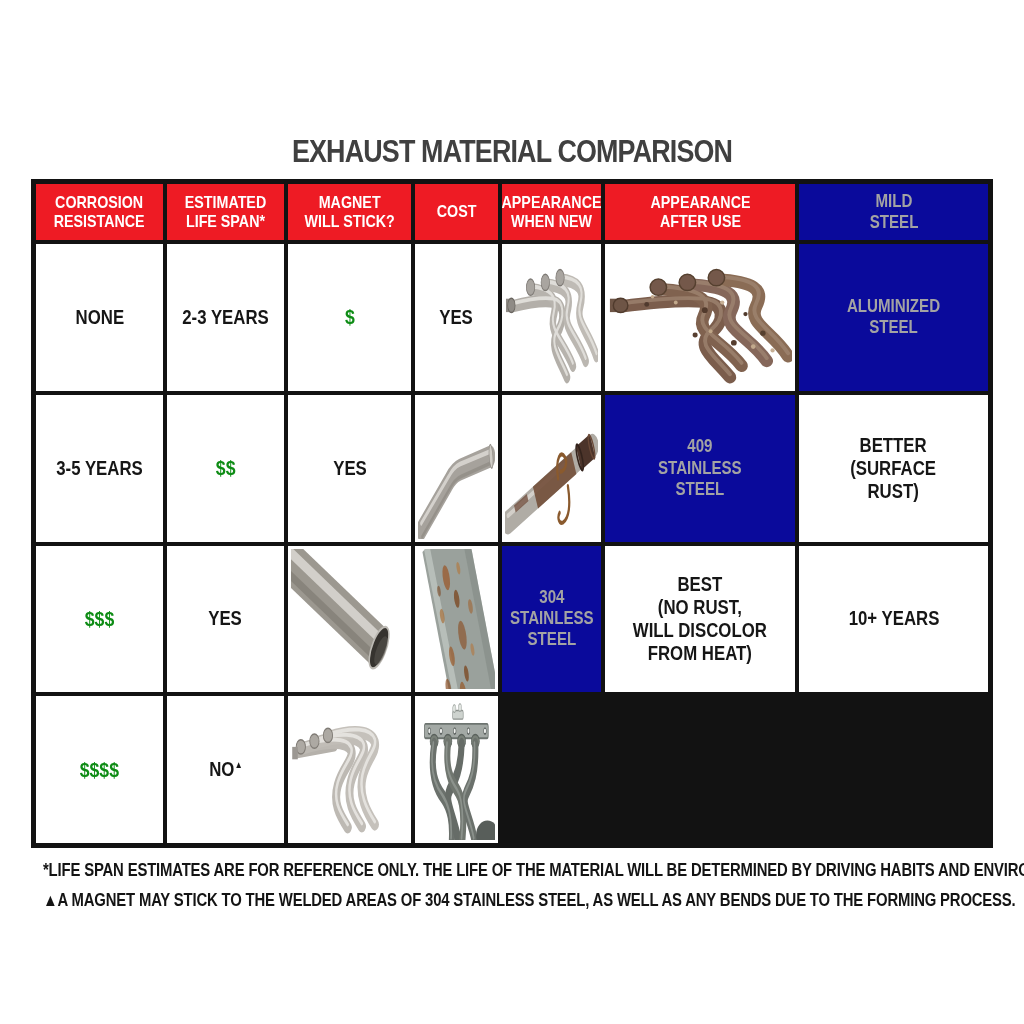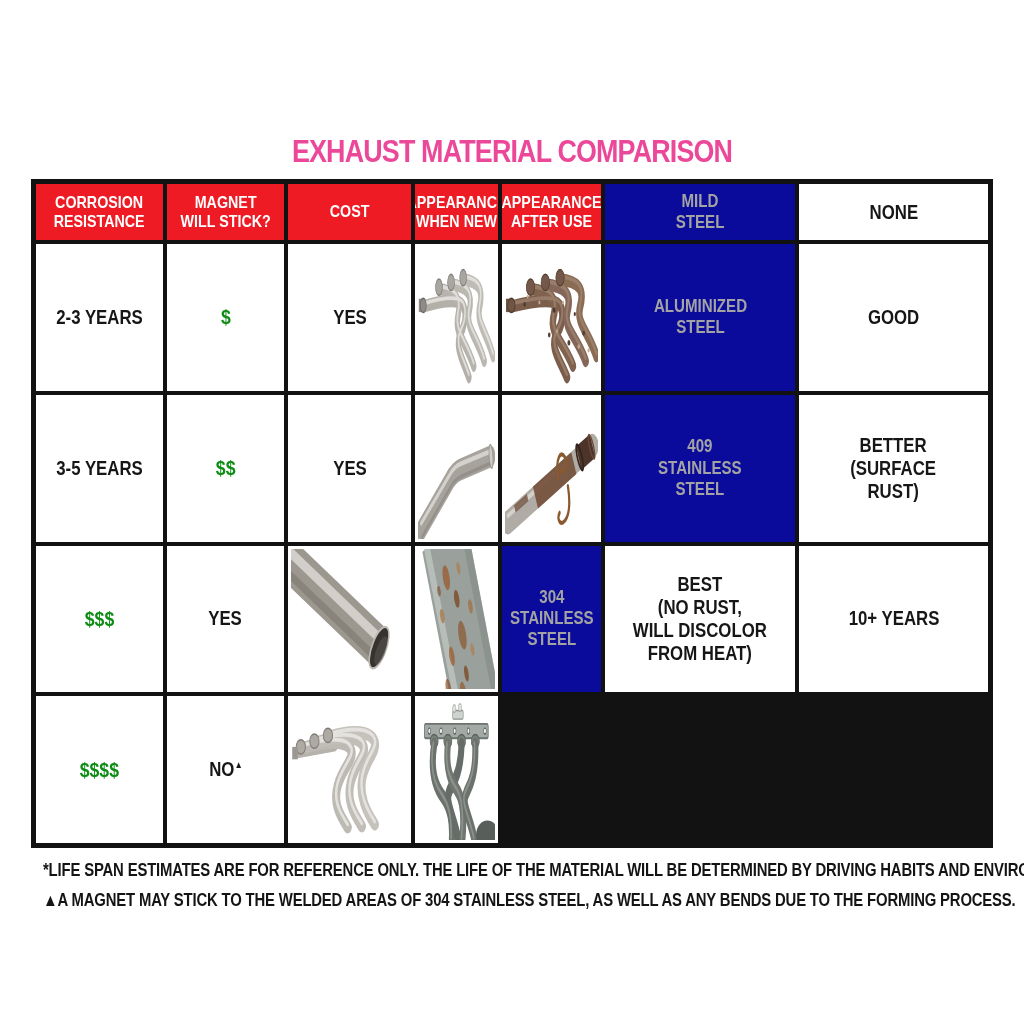--- a/index.html
+++ b/index.html
@@ -5,21 +5,21 @@
   html,body{margin:0;padding:0;}
   body{
     width:1024px;height:1024px;position:relative;background:#ffffff;
     font-family:"Liberation Sans", sans-serif;color:#141414;overflow:hidden;
   }
   .cnd{display:inline-block;transform:scaleX(.84);transform-origin:center;white-space:pre-line;}
   .cnd-left{display:inline-block;transform:scaleX(.85);transform-origin:left center;white-space:nowrap;}
 
   .title{
     position:absolute;top:133px;left:0;width:1024px;text-align:center;
-    font-size:32px;font-weight:bold;letter-spacing:-1px;color:#ec4899;text-decoration:underline;
+    font-size:32px;font-weight:bold;letter-spacing:-1px;color:#404040;text-decoration:underline;
   }
 
   .comparison-table{
     position:absolute;left:31px;top:179px;width:962px;height:669px;
     box-sizing:border-box;border:5px solid #121212;background:#121212;
     display:grid;
     grid-template-columns:129fr 119fr 125fr 84fr 101fr 193fr 192fr;
     grid-template-rows:56px 1fr 1fr 1fr 1fr;
     gap:4px;
   }
@@ -44,20 +44,24 @@
 </head>
 <body>
 
 <div class="title"><span class="cnd">EXHAUST MATERIAL COMPARISON</span></div>
 
 <div class="comparison-table">
 
   <div class="cell header">
       <span class="cnd">CORROSION
 RESISTANCE</span>
+    </div>
+  <div class="cell header">
+      <span class="cnd">ESTIMATED
+LIFE SPAN*</span>
     </div>
   <div class="cell header">
       <span class="cnd">MAGNET
 WILL STICK?</span>
     </div>
   <div class="cell header">
       <span class="cnd">COST</span>
     </div>
   <div class="cell header">
       <span class="cnd">APPEARANCE
@@ -141,23 +145,20 @@
           <circle cx="170" cy="108" r="2.2" fill="#c7b096"></circle>
       </g>
     </svg>
   </div>
 
   <div class="cell material">
       <span class="cnd">ALUMINIZED
 STEEL</span>
     </div>
   <div class="cell data">
-      <span class="cnd">GOOD</span>
-    </div>
-  <div class="cell data">
       <span class="cnd">3-5 YEARS</span>
     </div>
   <div class="cell data cost">
       <span class="cnd">$$</span>
     </div>
   <div class="cell data">
       <span class="cnd"><span>YES</span><sup class="note-marker"></sup></span>
     </div>
   <div class="cell photo">
     <svg viewBox="0 0 190 147" preserveAspectRatio="none">

